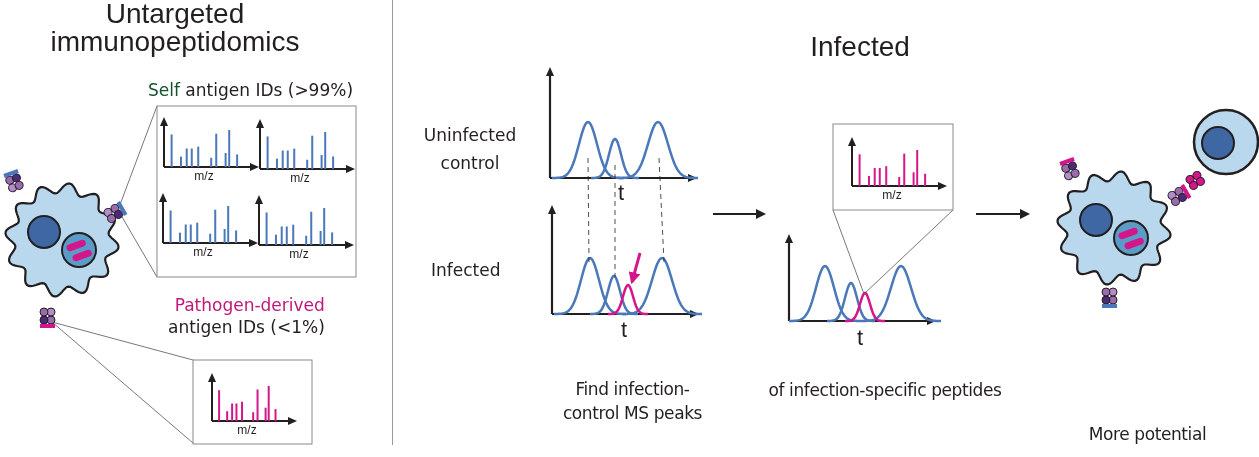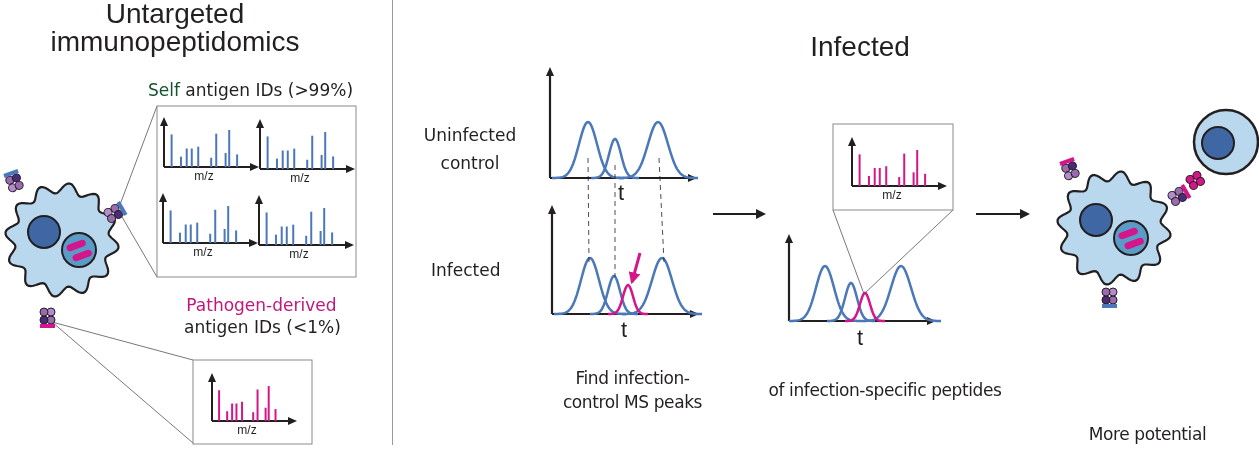--- a/index.html
+++ b/index.html
@@ -22,34 +22,34 @@
 
 <div class="abs title" style="left:40px; top:0px; width:270px;">
   <div>Untargeted</div>
   <div>immunopeptidomics</div>
 </div>
 
 <div class="abs lbl" style="left:148px; top:79px; white-space:nowrap;">
   <span class="blue">Self</span><span> antigen IDs (&gt;99%)</span>
 </div>
 
-<div class="abs lbl" style="left:182px; top:294px; white-space:nowrap; text-align:center;">
+<div class="abs lbl" style="left:166px; top:294px; white-space:nowrap; text-align:right;">
   <div class="mag">Pathogen-derived</div>
   <div style="padding-left:2px;">antigen IDs (&lt;1%)</div>
 </div>
 
 <div class="abs title" style="left:760px; top:33px; width:200px;">Infected</div>
 
 <div class="abs lbl" style="left:420px; top:121px; text-align:center; width:100px; line-height:28px;">
   <div>Uninfected</div>
   <div>control</div>
 </div>
 <div class="abs lbl" style="left:431px; top:259px;">Infected</div>
 
-<div class="abs cap" style="left:540px; top:366px; width:185px;">
+<div class="abs cap" style="left:540px; top:377px; width:185px;">
   <div>Find infection-</div>
   <div>control MS peaks</div>
 </div>
 <div class="abs cap" style="left:735px; top:378px; width:300px;">
   <div>of infection-specific peptides</div>
 </div>
 <div class="abs cap" style="left:1040px; top:378px; width:215px;margin-top:44px;">
   <div>More potential</div>
 </div>
 

